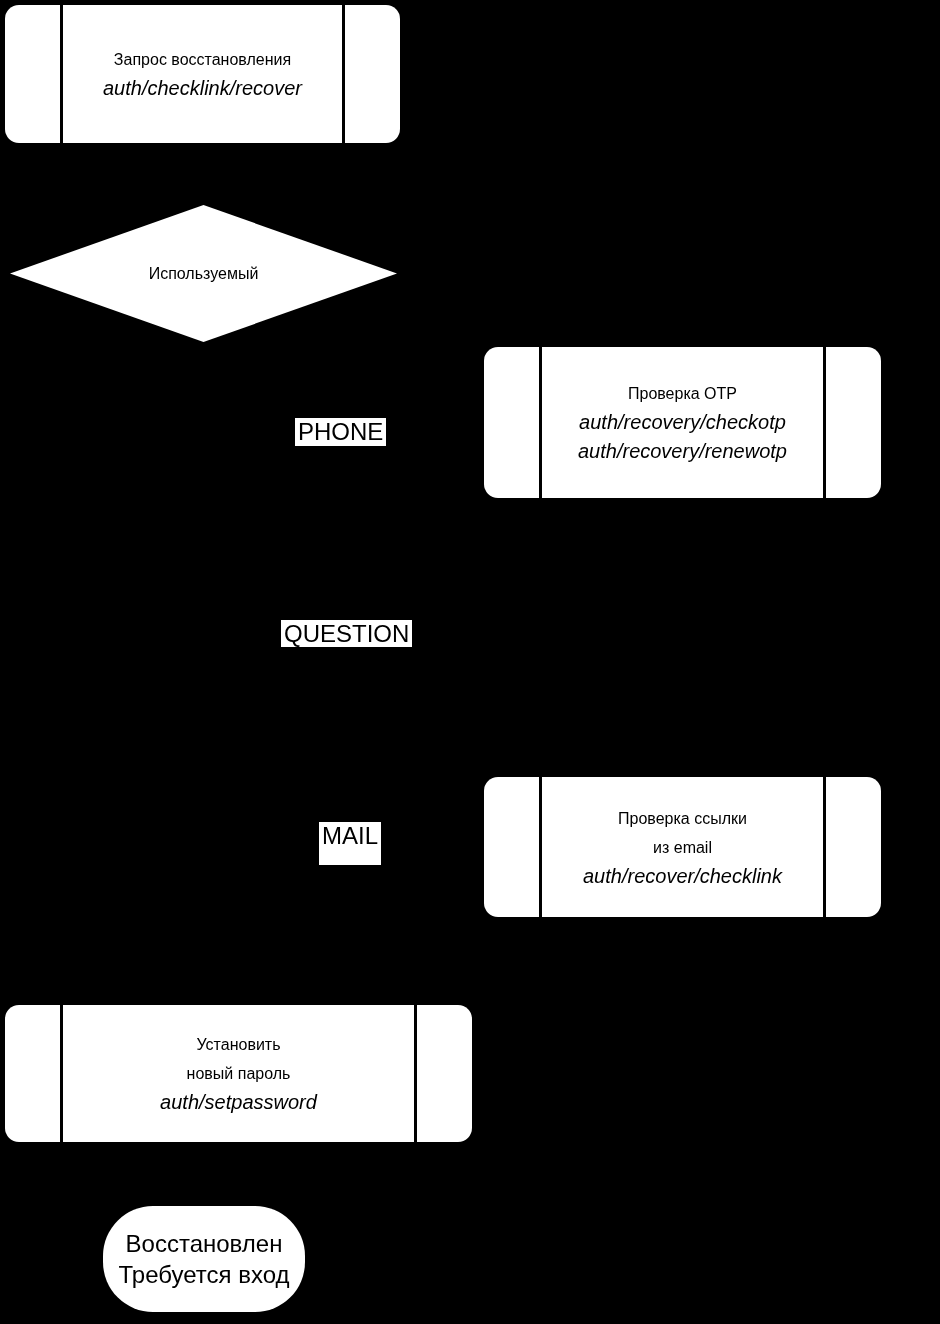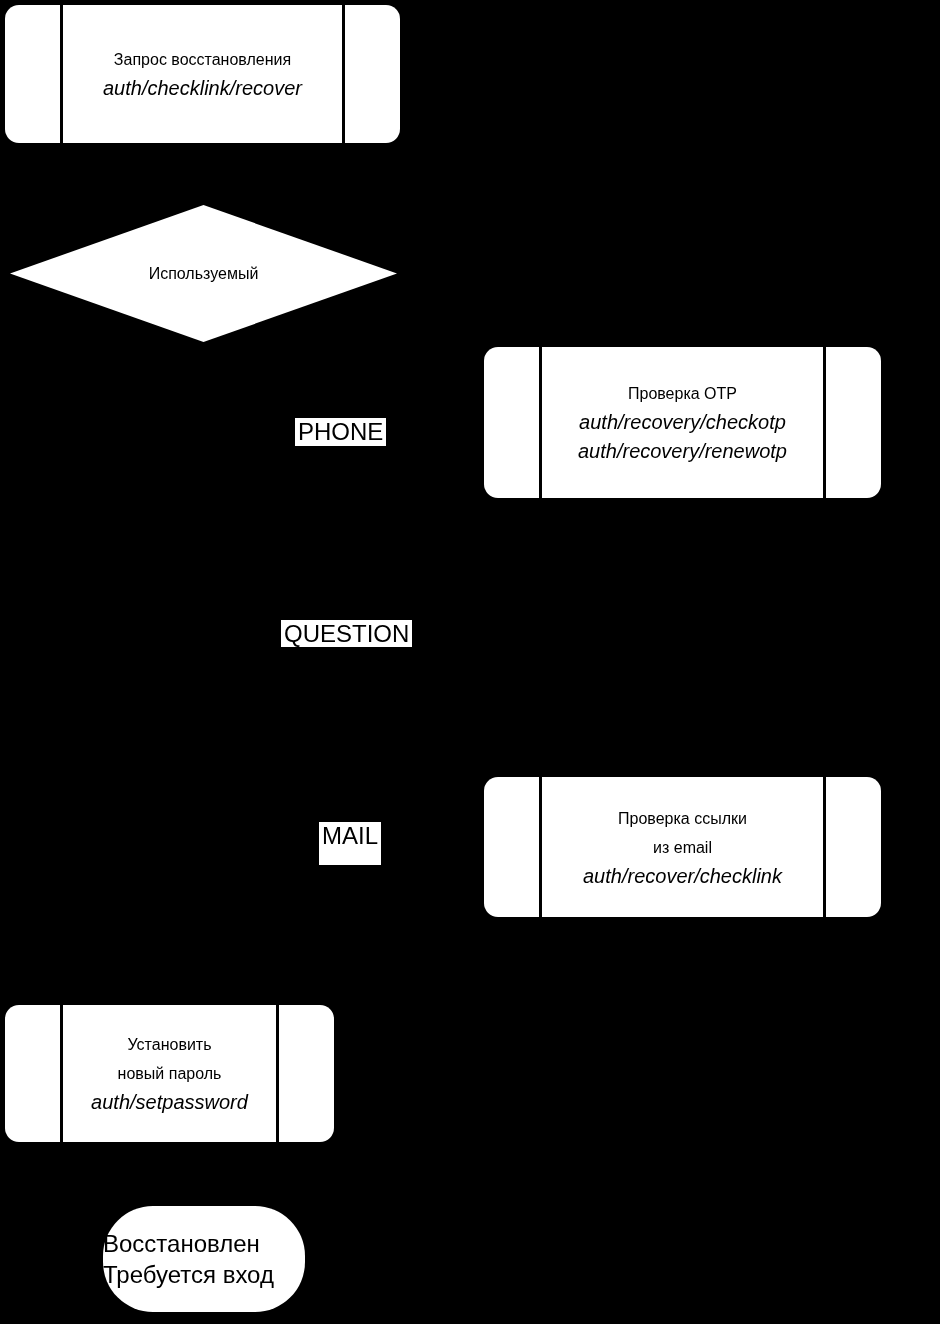--- a/index.html
+++ b/index.html
@@ -65,21 +65,21 @@
   }
   .decision .node-title { line-height: 28px; }
 
   
   .terminator {
     position: absolute;
     background: #ffffff;
     border-radius: 50px;
     display: flex;
     flex-direction: column;
-    align-items: flex-start;
+    align-items: center;
     justify-content: center;
     text-align: center;
   }
   .terminator .node-title {
     font-size: 24px;
     line-height: 31px;
   }
 
   
   .edge-label {
@@ -130,21 +130,21 @@
   <div class="subroutine" style="left:484px; top:765px; width:397px; height:140px;margin-top:12px;">
     <div class="sideline left"></div>
     <div class="sideline right"></div>
     <div class="node-content">
       <div class="node-title">Проверка ссылки</div>
       <div class="node-title">из email</div>
       <div class="node-path">auth/recover/checklink</div>
     </div>
   </div>
 
-  <div class="subroutine" style="left:5px; top:1005px; width:329px; height:137px;">
+  <div class="subroutine" style="left:5px; top:1005px; width:467px; height:137px;">
     <div class="sideline left"></div>
     <div class="sideline right"></div>
     <div class="node-content">
       <div class="node-title">Установить</div>
       <div class="node-title">новый пароль</div>
       <div class="node-path">auth/setpassword</div>
     </div>
   </div>
 
   <div class="terminator" style="left:103px; top:1206px; width:202px; height:106px;">

